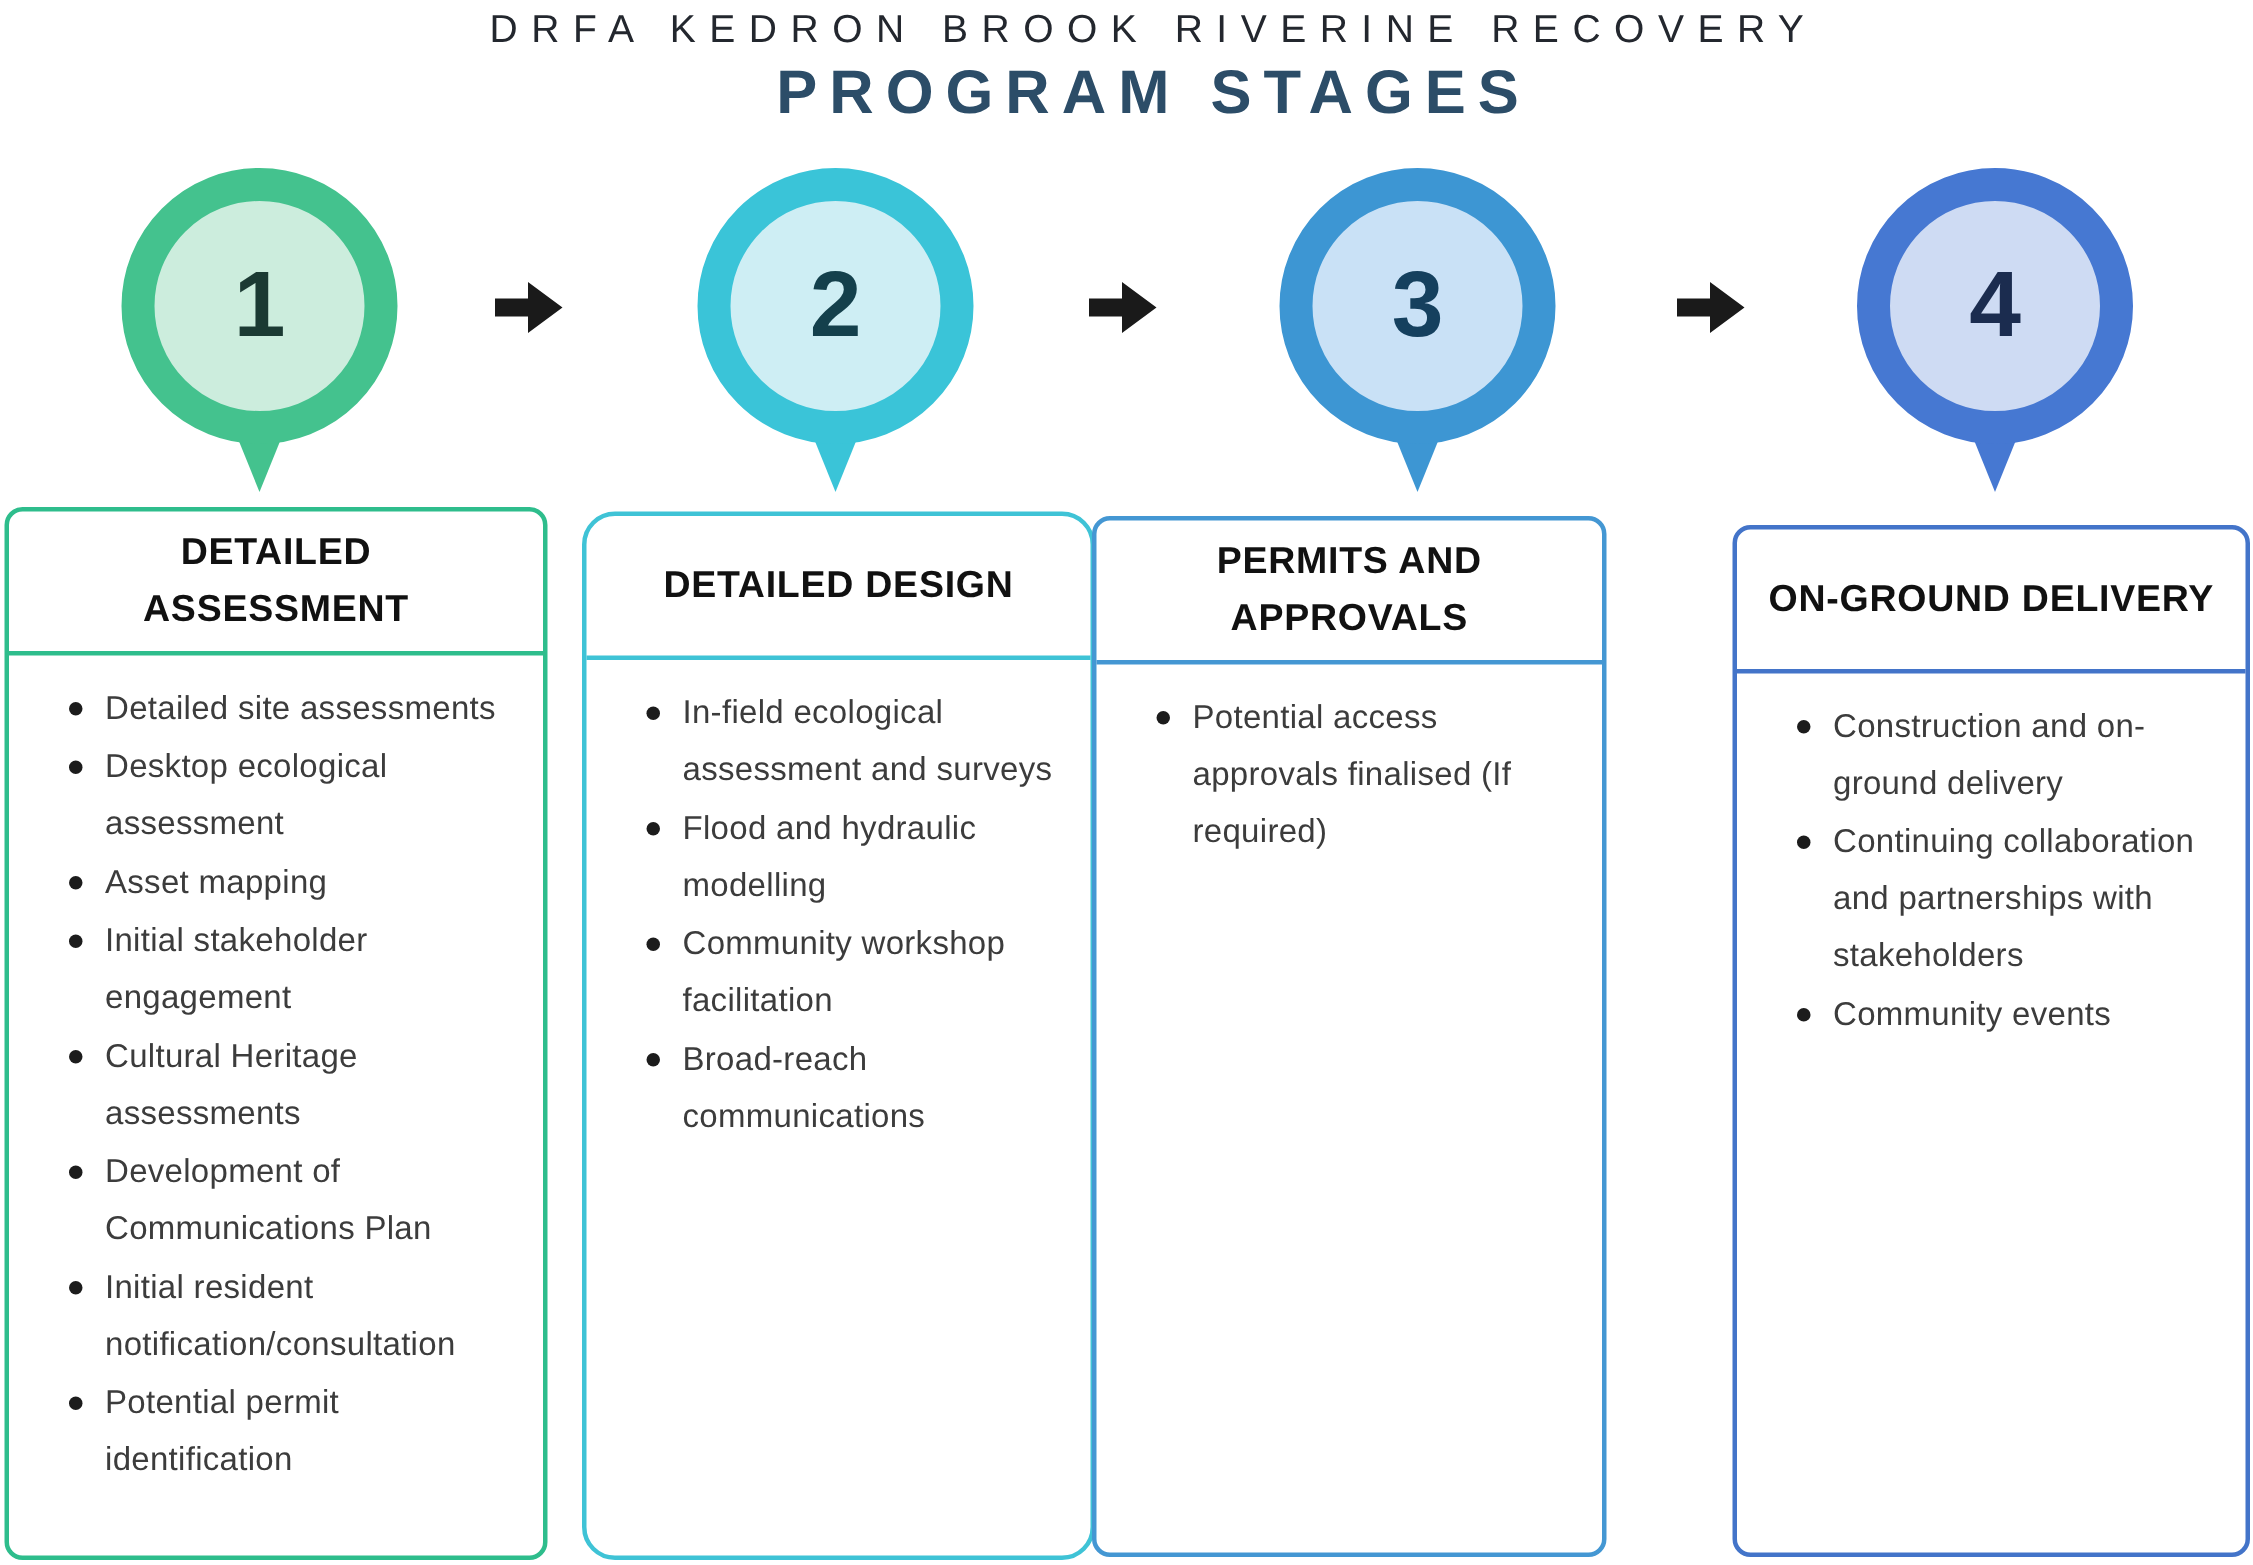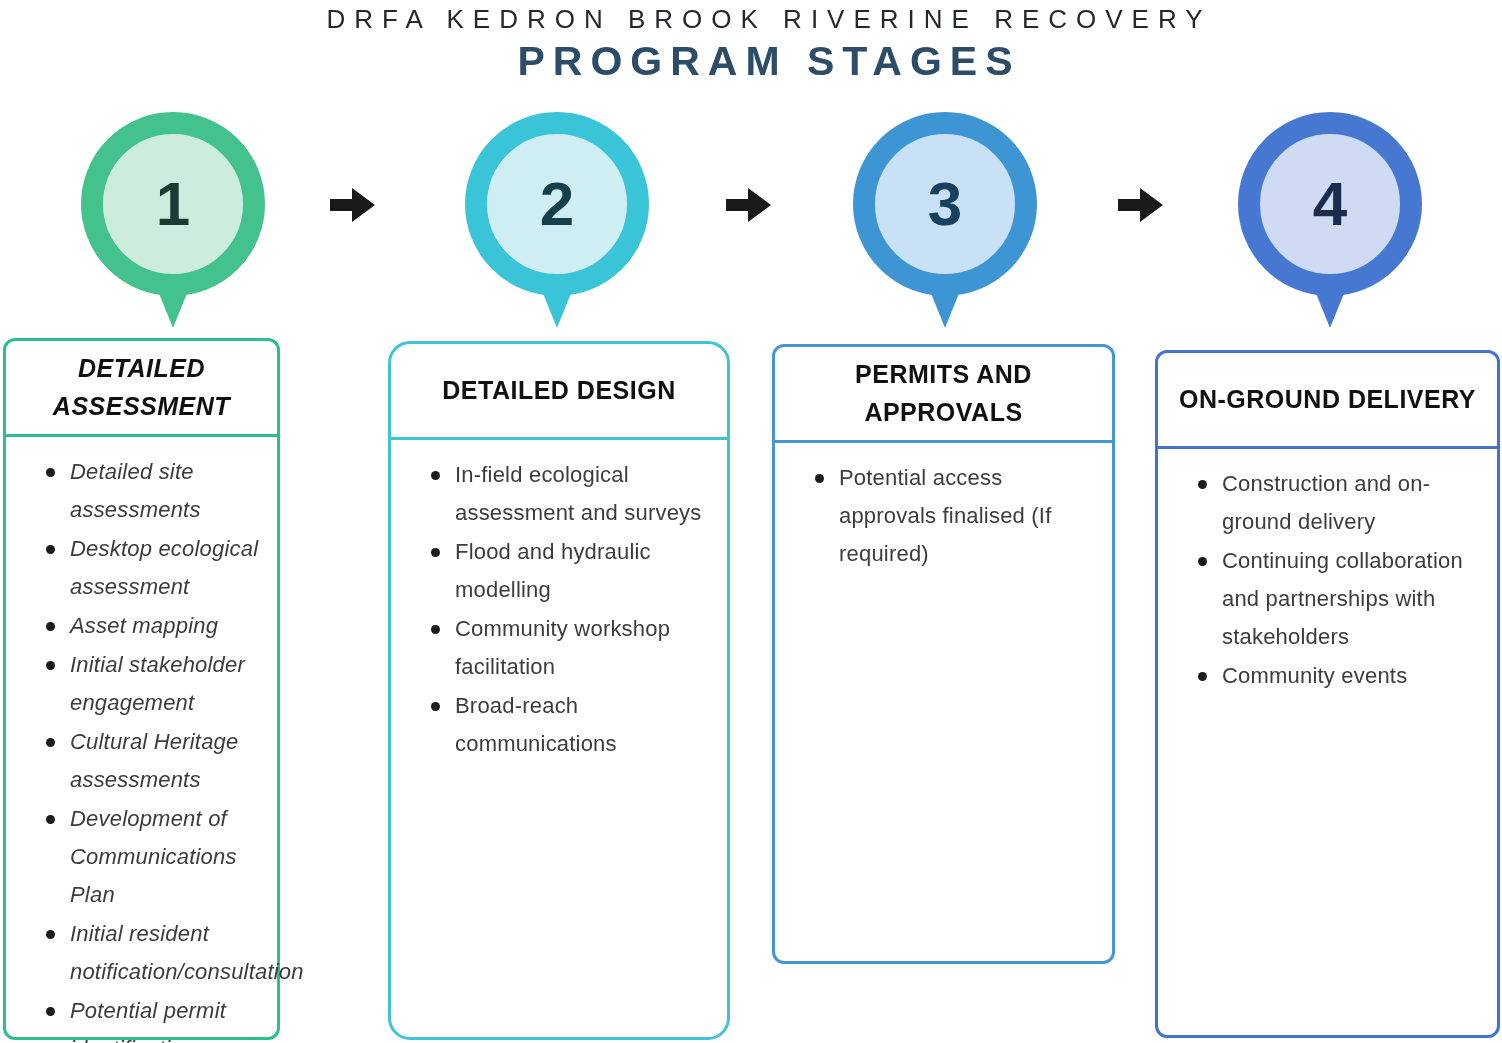--- a/index.html
+++ b/index.html
@@ -37,23 +37,23 @@
   
   .arrow{position:absolute;top:186px;width:46px;height:38px;}
   .a1{left:330px;}.a2{left:726px;}.a3{left:1118px;}
   .arrow svg{display:block;width:46px;height:38px;}
 
   
   .box{
     position:absolute;box-sizing:border-box;background:#ffffff;
     border:3px solid #888;border-radius:12px;
   }
-  .b1{left:3px;top:338px;width:277px;height:702px;font-style:italic;}
+  .b1{left:3px;top:338px;width:362px;height:702px;}
   .b2{left:388px;top:341px;width:342px;height:699px;}
-  .b3{left:772px;top:344px;width:343px;height:620px;}
+  .b3{left:728px;top:344px;width:343px;height:694px;}
   .b4{left:1155px;top:350px;width:345px;height:688px;}
   .box-header{
     box-sizing:border-box;height:96px;display:flex;align-items:center;justify-content:center;
     border-bottom:3px solid #888;text-align:center;
   }
   .hdr{
     font-size:25px;font-weight:700;color:#111111;line-height:1.5;letter-spacing:0.5px;
   }
   .hdr-narrow{max-width:230px;}
   .items{

